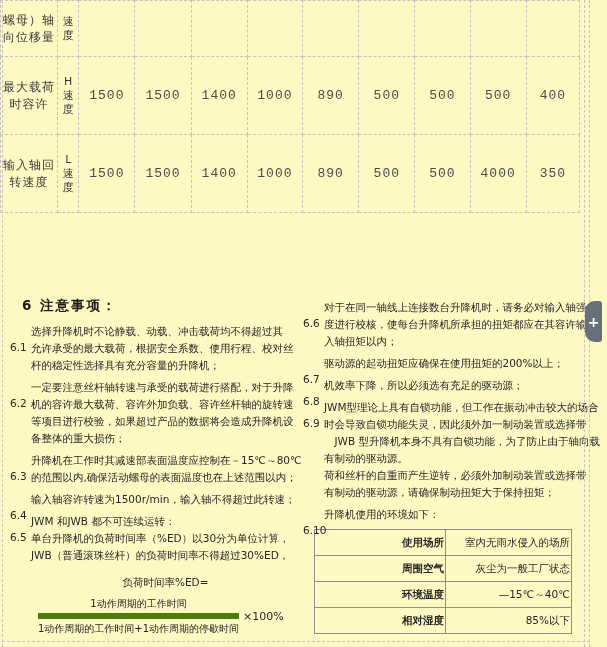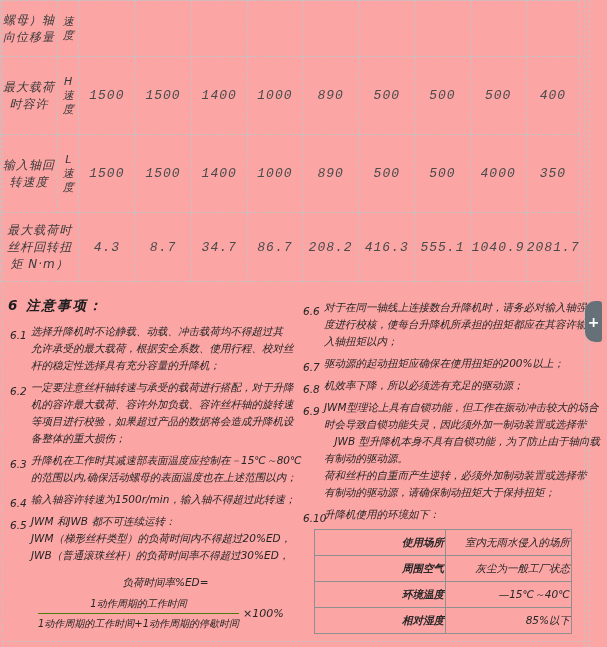--- a/index.html
+++ b/index.html
@@ -1,21 +1,20 @@
 <!DOCTYPE html>
 <html><head>
 <meta charset="utf-8">
 <style>
   html,body{margin:0;padding:0;background:#ffffff;}
   .page{
     position:relative; width:607px; height:647px; overflow:hidden;
-    background:#fca5a5;
+    background:#fef9c3;
     font-family:"DejaVu Sans","Liberation Sans",sans-serif;
     color:#2e2e2e;
-    font-style:italic;
   }
   
   table.spec{
     position:absolute; left:0; top:0;
     border-collapse:collapse; table-layout:fixed;
     width:580px;
   }
   table.spec td{
     border:1px dashed #c3c3c3;
     text-align:center; vertical-align:middle;
@@ -32,33 +31,33 @@
   table.spec td.val{
     font-family:"Liberation Mono","DejaVu Sans Mono",monospace;
     font-size:13px; color:#4b4b4b; letter-spacing:1px;
   }
   table.spec tr.r1 td{height:45px;}
   table.spec tr.r2 td{height:67px;}
   table.spec tr.r3 td{height:67px;}
   table.spec tr.r4 td{height:66px;}
   
   .notes-heading{
-    position:absolute; left:8px; top:297px;
+    position:absolute; left:22px; top:297px;
     font-size:13.5px; font-weight:bold; color:#1c1c1c; letter-spacing:2px;
   }
   .notes-col{position:absolute; font-size:10.5px; line-height:17px; color:#262626;}
   .notes-col.left{left:8px;  top:323px; width:292px;}
   .notes-col.right{left:301px; top:299px; width:292px;}
   .note{position:relative; padding-left:23px; margin-bottom:5px;}
-  .note .num{position:absolute; left:2px; top:4px; letter-spacing:0;}
+  .note .num{position:absolute; left:2px; top:16px; letter-spacing:0;}
   .note .ln{white-space:nowrap;}
   .ed-label{margin:10px 0 4px 23px; white-space:nowrap;text-align:center;}
   .formula{margin-left:30px; white-space:nowrap; font-size:10px;}
   .formula .frac{display:inline-block; text-align:center; vertical-align:middle;}
-  .formula .numer{border-bottom:1px solid #4d7c0f; padding:0 14px 1px 14px;}
+  .formula .numer{border-bottom:6px solid #4d7c0f; padding:0 14px 1px 14px;}
   .formula .denom{padding-top:1px;}
   .formula .mult{display:inline-block; vertical-align:middle; margin-left:4px; font-size:11px;}
   
   table.env{
     border-collapse:collapse; table-layout:fixed;
     margin:6px 0 0 13px; width:258px;
   }
   table.env td{
     border:1px solid #8f8f8f; height:23px;
     text-align:right; vertical-align:middle; font-size:10.5px; color:#262626;
@@ -132,32 +131,20 @@
           <td class="val">1500</td>
           <td class="val">1500</td>
           <td class="val">1400</td>
           <td class="val">1000</td>
           <td class="val">890</td>
           <td class="val">500</td>
           <td class="val">500</td>
           <td class="val">4000</td>
           <td class="val">350</td>
         </tr>
-        <tr class="r4">
-          <td class="lab" colspan="2">最大载荷时丝杆回转扭矩 N·m）</td>
-          <td class="val">4.3</td>
-          <td class="val">8.7</td>
-          <td class="val">34.7</td>
-          <td class="val">86.7</td>
-          <td class="val">208.2</td>
-          <td class="val">416.3</td>
-          <td class="val">555.1</td>
-          <td class="val">1040.9</td>
-          <td class="val">2081.7</td>
-        </tr>
       </tbody>
   </table>
 
   <div class="notes-heading">6  注意事项：</div>
 
   <div class="notes-col left">
     <div>
         <div class="note">
           <span class="num">6.1</span>
           <div class="ln">选择升降机时不论静载、动载、冲击载荷均不得超过其</div>
@@ -176,21 +163,21 @@
           <div class="ln">升降机在工作时其减速部表面温度应控制在－15℃～80℃</div>
           <div class="ln">的范围以内,确保活动螺母的表面温度也在上述范围以内；</div>
         </div>
         <div class="note">
           <span class="num">6.4</span>
           <div class="ln">输入轴容许转速为1500r/min，输入轴不得超过此转速；</div>
         </div>
         <div class="note">
           <span class="num">6.5</span>
           <div class="ln">JWM 和JWB 都不可连续运转：</div>
-          <div class="ln">JWM（梯形丝杆类型）的负荷时间内不得超过20%ED，</div>
+          <div class="ln">单台升降机的负荷时间率（%ED）以30分为单位计算，</div>
           <div class="ln">JWB（普通滚珠丝杆）的负荷时间率不得超过30%ED，</div>
         </div>
       </div>
     <div class="ed-label">负荷时间率%ED=</div>
     <div class="formula">
       <span class="frac">
         <span class="numer" style="display:block">1动作周期的工作时间</span>
         <span class="denom" style="display:block">1动作周期的工作时间+1动作周期的停歇时间</span>
       </span><span class="mult">×100%</span>
     </div>

